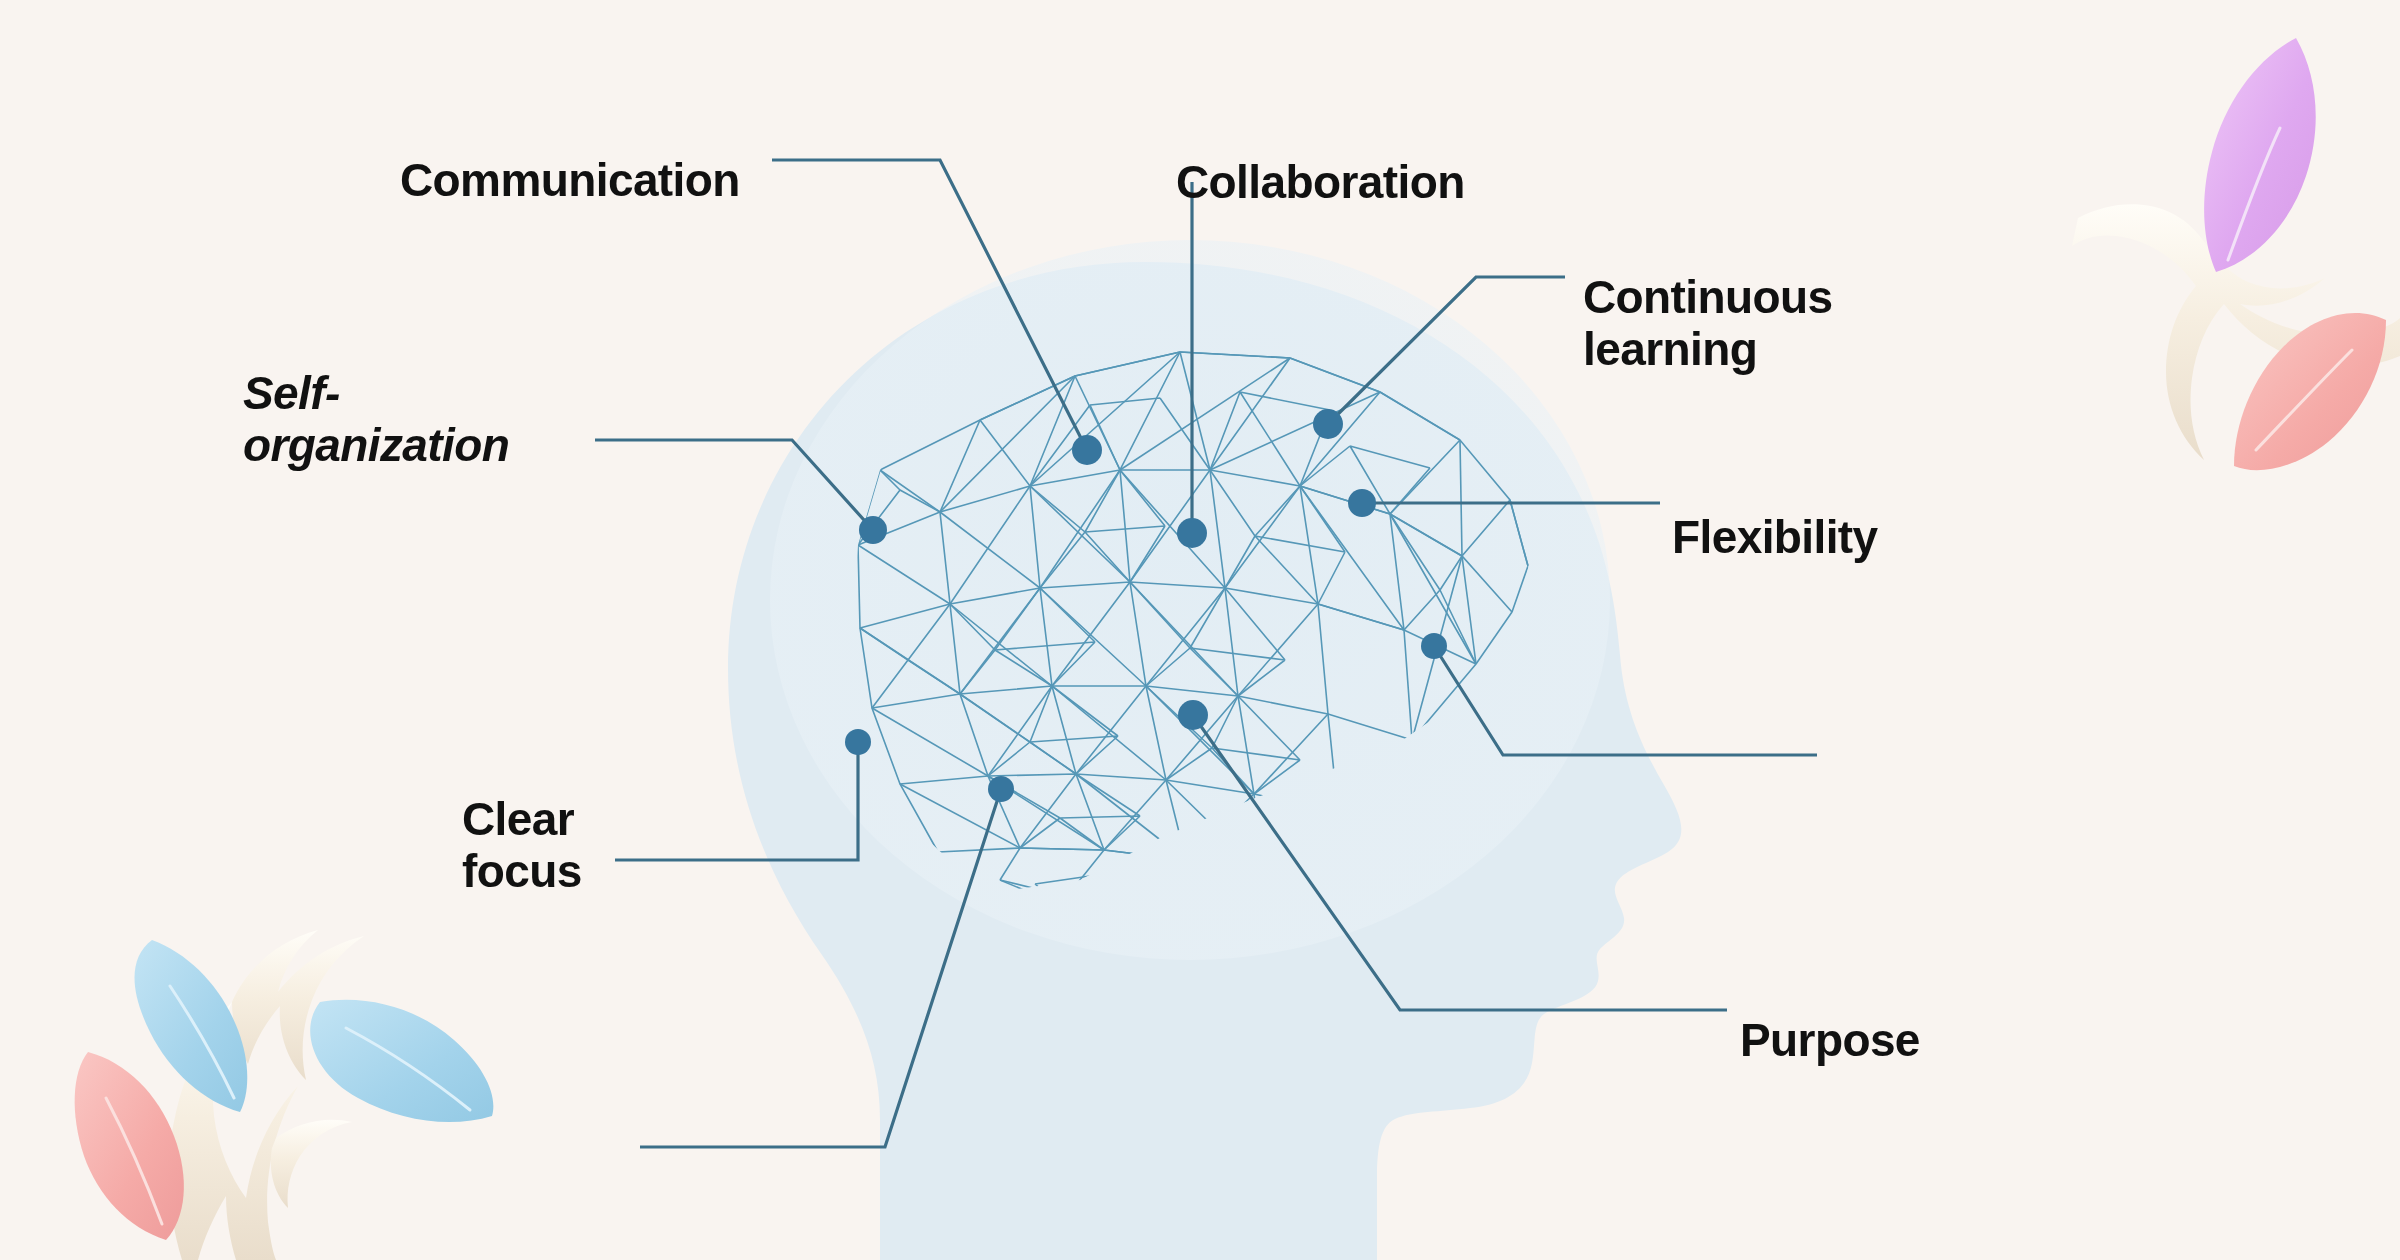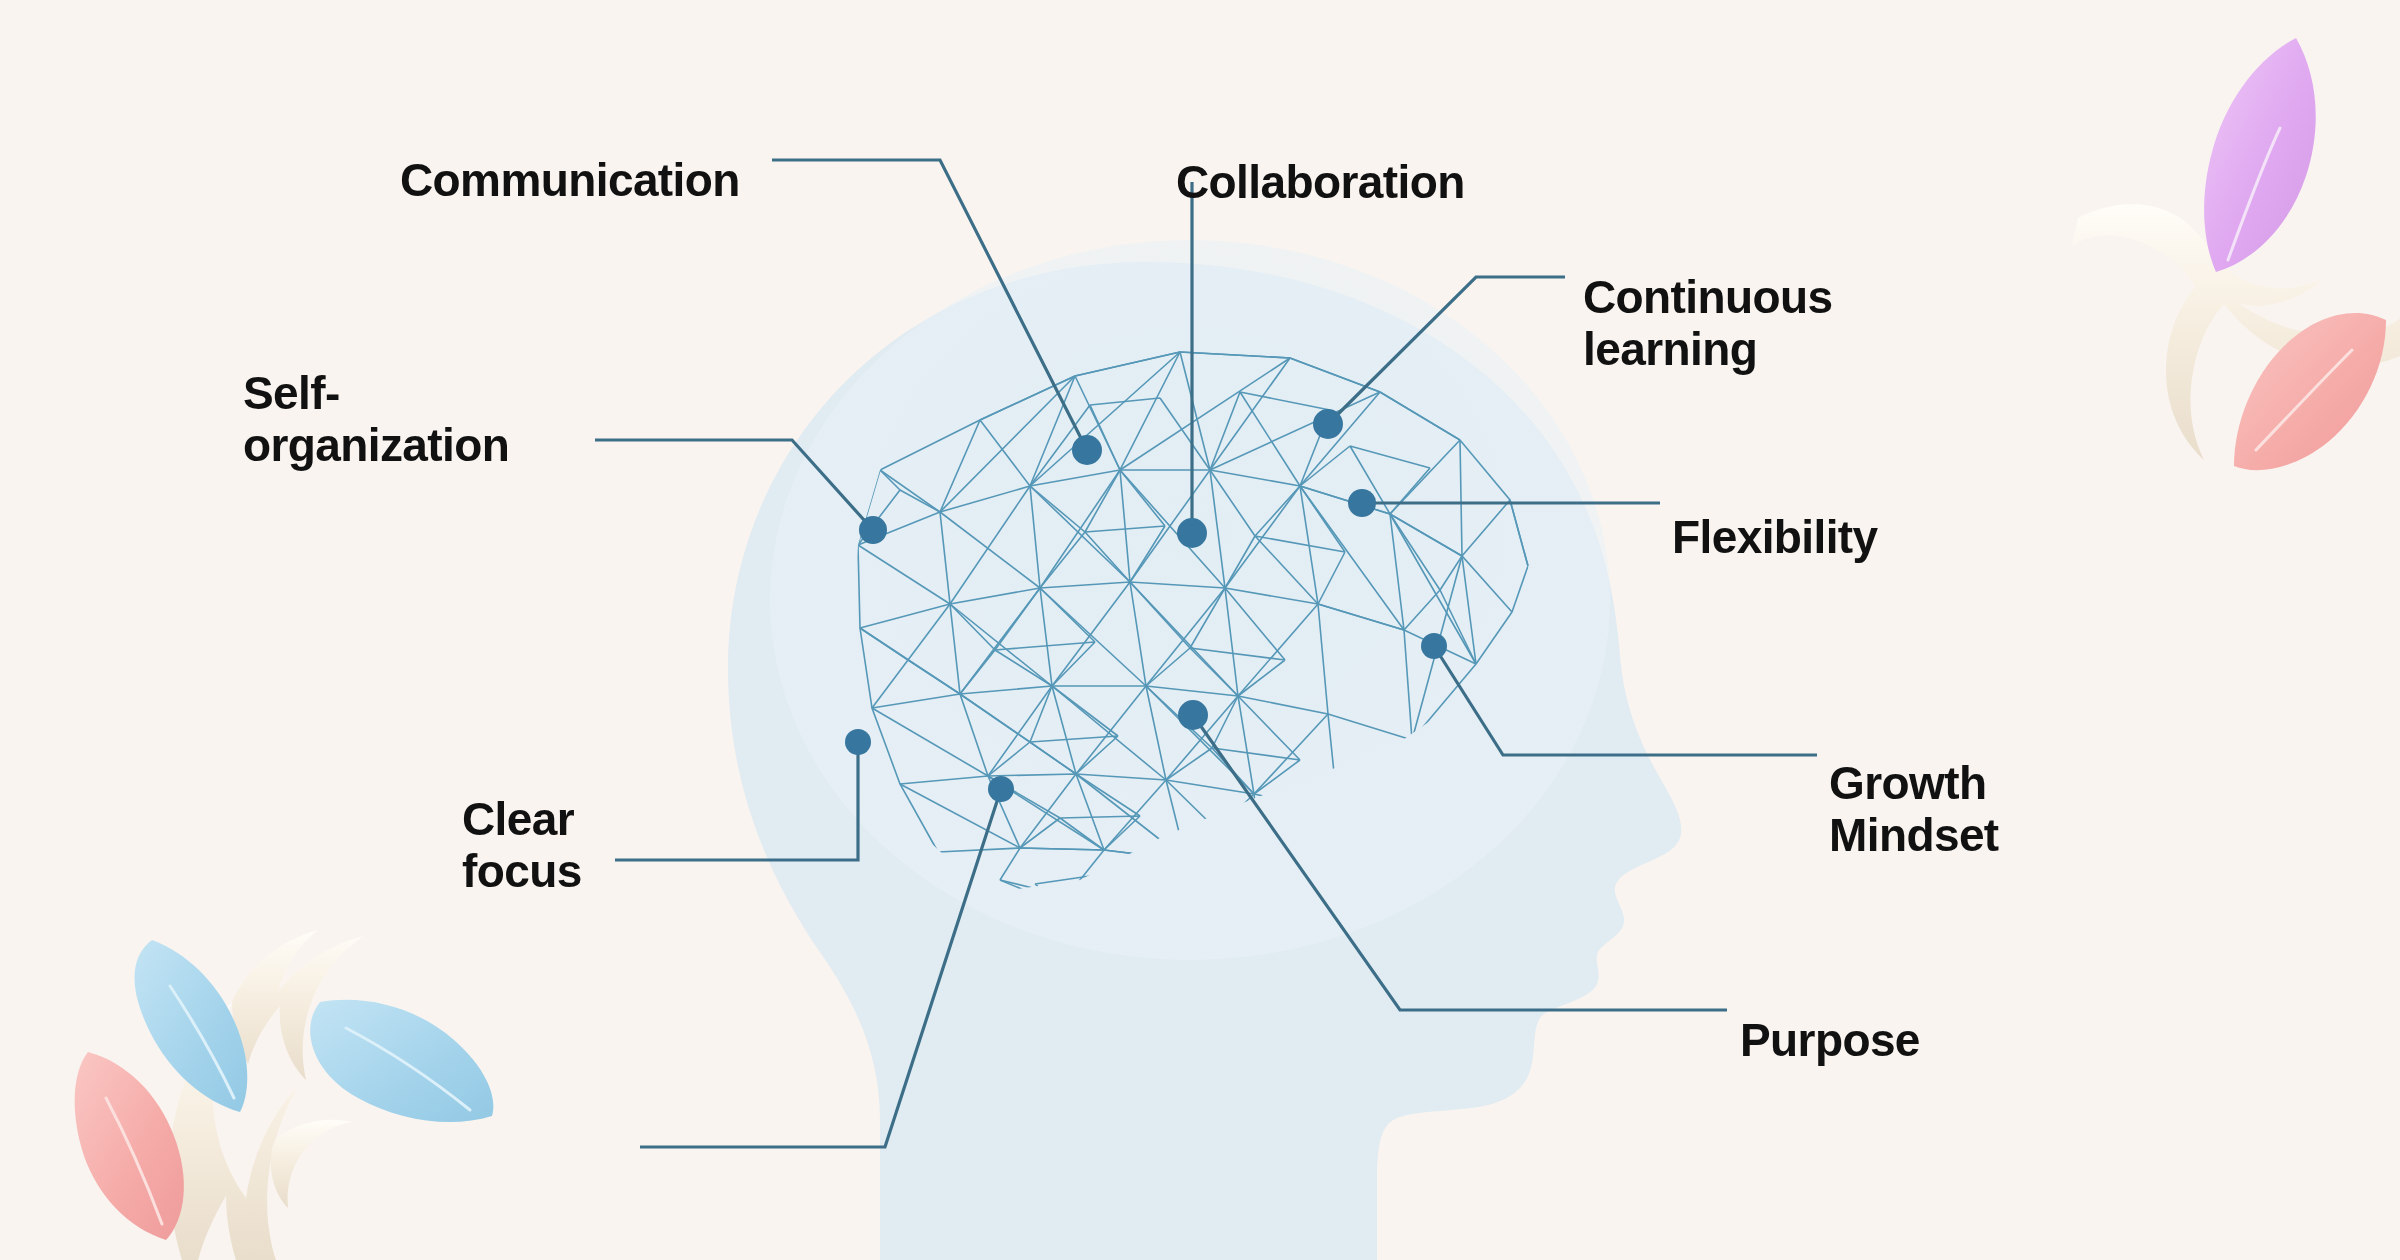--- a/index.html
+++ b/index.html
@@ -217,27 +217,25 @@
     </g>
   </svg>
 
   <div class="label l" style="left:400px;top:130px;">Communication</div>
 
   <div class="label l" style="left:1176px;top:132px;">Collaboration</div>
 
   <div class="label l" style="left:1583px;top:247px;">Continuous
 learning</div>
 
-  <div class="label l" style="left:243px;top:343px;">Self-
+  <div class="label l" style="left:243px;top:343px;font-style:italic;">Self-
 organization</div>
 
   <div class="label l" style="left:1672px;top:487px;">Flexibility</div>
 
-  <div class="label l" style="left:1829px;top:733px;">Growth
-Mindset</div>
 
   <div class="label l" style="left:462px;top:769px;">Clear
 focus</div>
 
   <div class="label l" style="left:1740px;top:990px;">Purpose</div>
 
 
 </div>
 
 </body></html>

